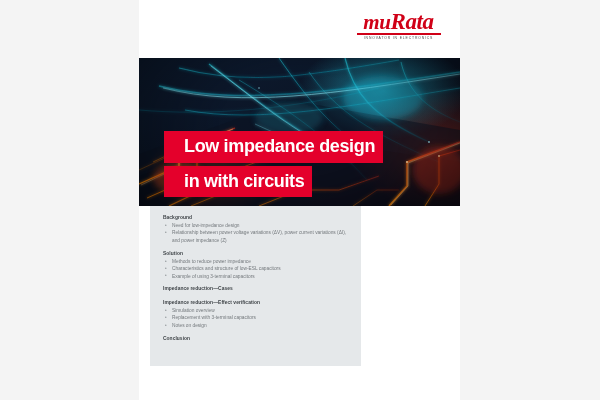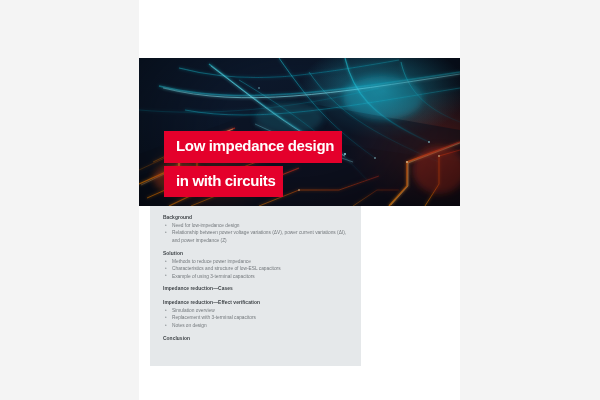--- a/index.html
+++ b/index.html
@@ -113,24 +113,24 @@
     left: 25px;
     bottom: 6px;
     width: 280px;
   }
   .title-bar {
     display: inline-block;
     background: #e4002b;
     color: #ffffff;
     font-family: "Liberation Sans", sans-serif;
     font-weight: bold;
-    font-size: 15px;
+    font-size: 18px;
     line-height: 18.5px;
     letter-spacing: -0.35px;
-    padding: 6px 8px 7px 12px;
+    padding: 6px 8px 7px 20px;
     margin-bottom: 3px;
     white-space: nowrap;
   }
 
   
   .toc {
     position: absolute;
     left: 11px;
     top: 206px;
     width: 211px;
@@ -171,20 +171,27 @@
     color: #8c9195;
   }
 </style>
 </head>
 <body>
 
 <div id="stage">
 
   <div class="page">
 
+    <div class="header">
+      <div class="logo-block">
+        <div class="logo-word"><span>mu</span><span class="cap">Rata</span></div>
+        <div class="logo-underline"></div>
+        <div class="logo-tag">INNOVATOR IN ELECTRONICS</div>
+      </div>
+    </div>
 
     <div class="hero">
       <div class="hero-bg"></div>
       <svg viewBox="0 0 321 148" preserveAspectRatio="none">
         <defs>
           <linearGradient id="tealGrad" x1="0" y1="0" x2="1" y2="1">
             <stop offset="0%" stop-color="#1fd6ea" stop-opacity="0.95"></stop>
             <stop offset="100%" stop-color="#0a7f9c" stop-opacity="0.25"></stop>
           </linearGradient>
           <linearGradient id="orangeGrad" x1="0" y1="1" x2="1" y2="0">

